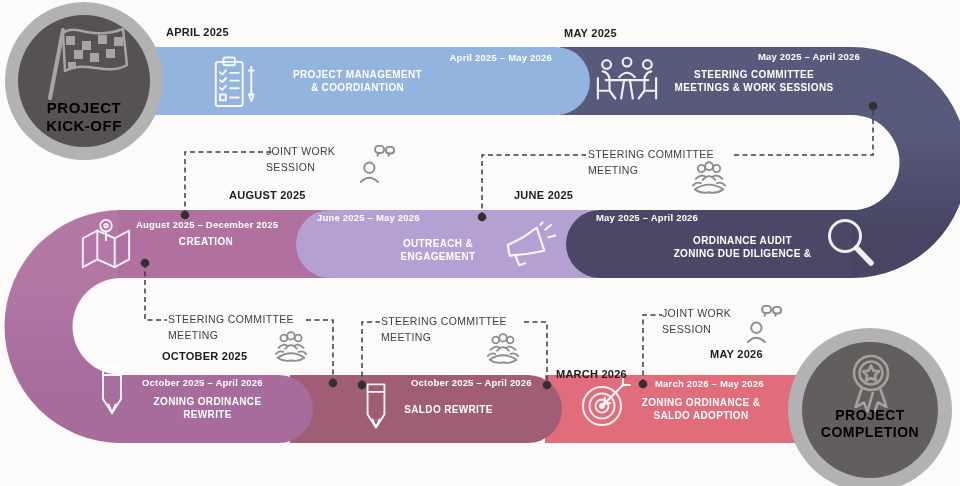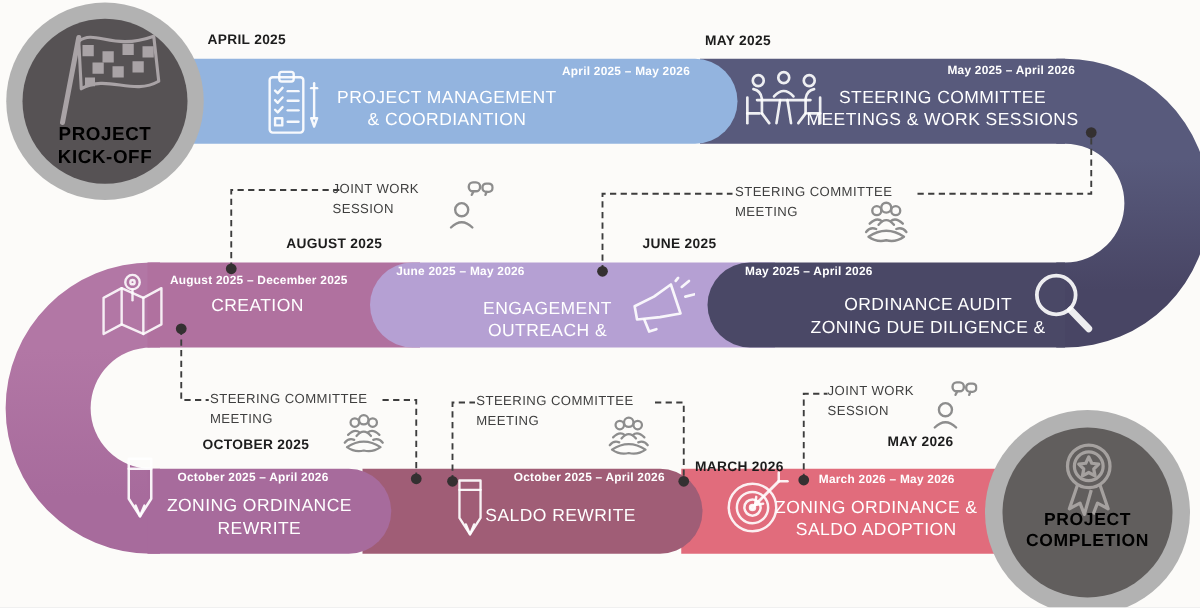--- a/index.html
+++ b/index.html
@@ -10,21 +10,21 @@
   .canvas svg{position:absolute;left:0;top:0;}
   .month-label{
     position:absolute;font-size:11px;font-weight:800;color:#1d1d1d;
     letter-spacing:.25px;white-space:nowrap;z-index:7;
   }
   .seg-date{
     position:absolute;font-size:9.5px;font-weight:700;color:#ffffff;
     letter-spacing:.2px;white-space:nowrap;z-index:7;
   }
   .seg-title{
-    position:absolute;font-size:14px;font-weight:400;color:#ffffff;
+    position:absolute;font-size:10px;font-weight:700;color:#ffffff;
     letter-spacing:.35px;text-align:center;line-height:1.28;z-index:7;
   }
   .seg-title span, .ms-label span, .node-label span{display:block;}
   .ms-label{
     position:absolute;font-size:10.5px;font-weight:500;color:#3e3e3e;
     letter-spacing:.35px;text-align:left;line-height:1.5;z-index:7;
   }
   .node-label{
     position:absolute;font-weight:800;color:#000000;text-align:center;
     letter-spacing:.5px;z-index:7;
@@ -290,22 +290,22 @@
   </div>
 
   <div class="seg-date" style="left:596px;top:212px;width:200px;">May 2025 – April 2026</div>
   <div class="seg-title" style="left:625px;top:235px;width:235px;">
     <span>ORDINANCE AUDIT</span>
       <span>ZONING DUE DILIGENCE &amp;</span>
   </div>
 
   <div class="seg-date" style="left:317px;top:212px;width:160px;">June 2025 – May 2026</div>
   <div class="seg-title" style="left:352px;top:238px;width:172px;">
-    <span>ENGAGEMENT</span>
-      <span>OUTREACH &amp;</span>
+    <span>OUTREACH &amp;</span>
+      <span>ENGAGEMENT</span>
   </div>
 
   <div class="seg-date" style="left:136px;top:219px;width:158px;text-align:left;">August 2025 – December 2025</div>
   <div class="seg-title" style="left:126px;top:236px;width:160px;">
       <span>CREATION</span>
   </div>
 
   <div class="seg-date" style="left:142px;top:377px;width:160px;">October 2025 – April 2026</div>
   <div class="seg-title" style="left:120px;top:396px;width:175px;">
     <span>ZONING ORDINANCE</span>

